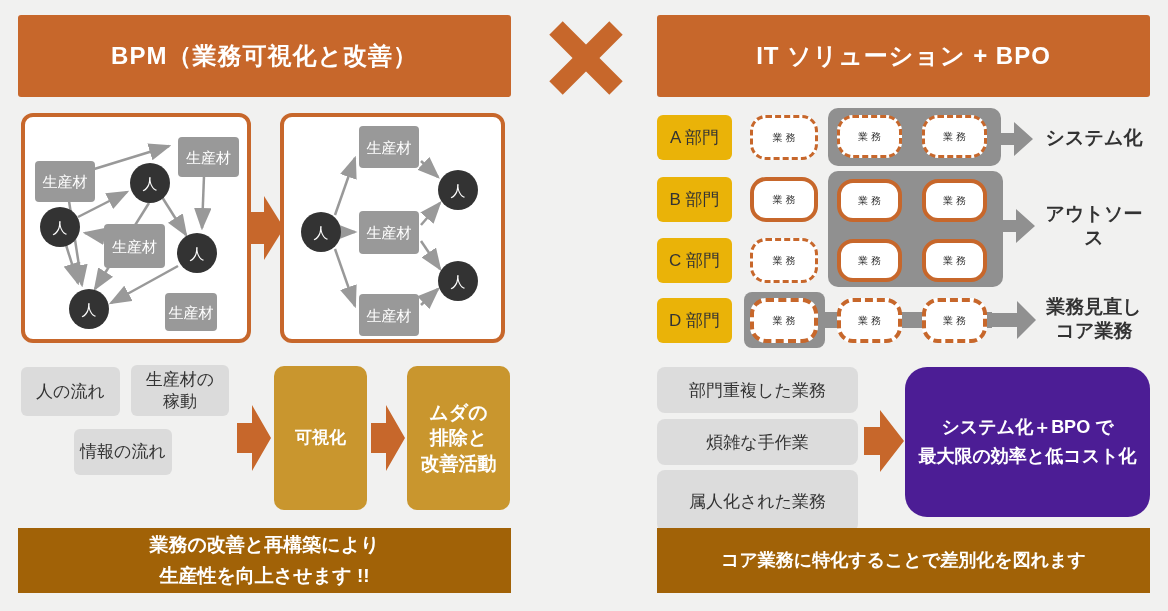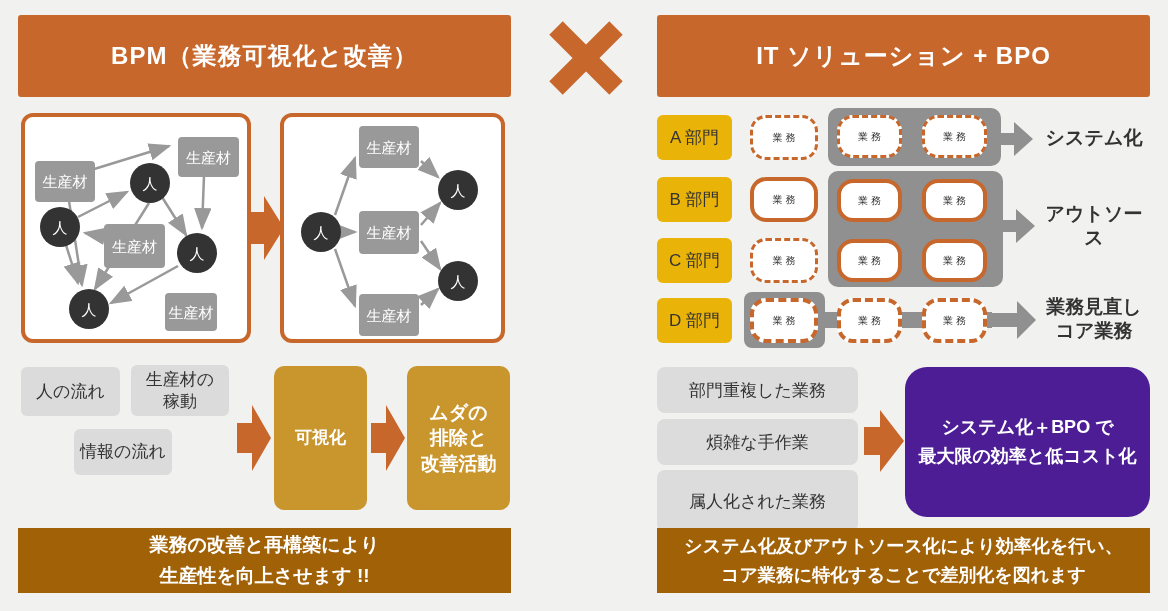--- a/index.html
+++ b/index.html
@@ -182,17 +182,16 @@
   <svg class="abs" style="left:864px;top:410px;" width="40" height="62" viewBox="0 0 40 62">
     <polygon points="0,17 16,17 16,0 40,31 16,62 16,45 0,45" fill="#C7672B"></polygon>
   </svg>
 
   <div class="abs cc col goldbig" style="left:905px;top:367px;width:245px;height:150px;">
     <div>システム化＋BPO で</div>
     <div>最大限の効率と低コスト化</div>
   </div>
 
   <div class="abs cc col darkbar" style="left:657px;top:528px;width:493px;height:65px;font-size:18px;">
-    <div>システム化及びアウトソース化により効率化を行い、</div>
     <div>コア業務に特化することで差別化を図れます</div>
   </div>
 
 </div>
 
 </body></html>

